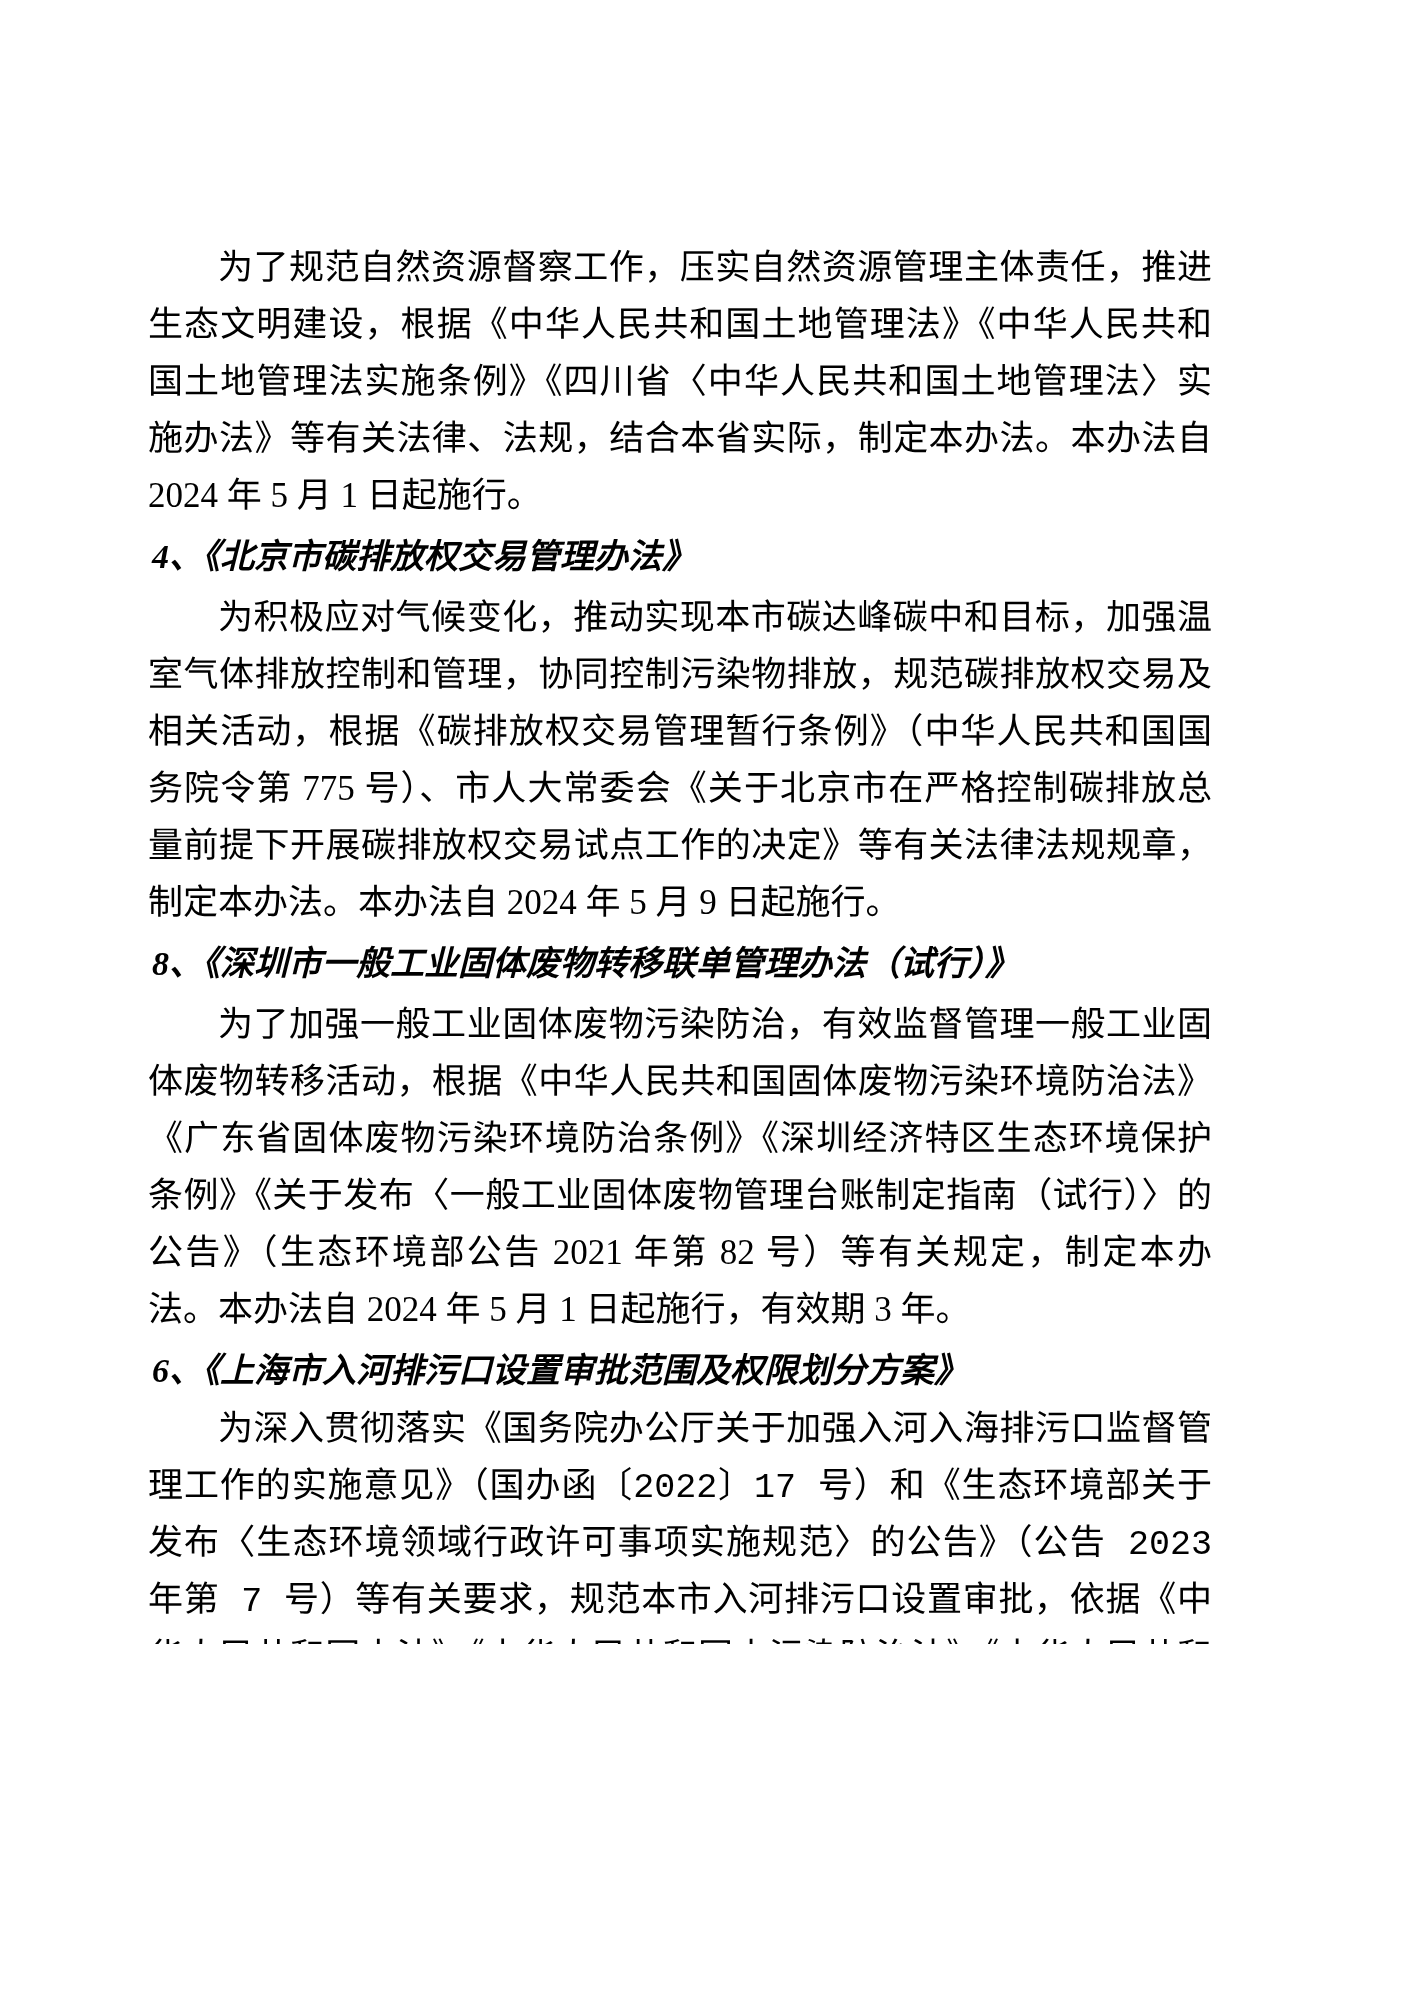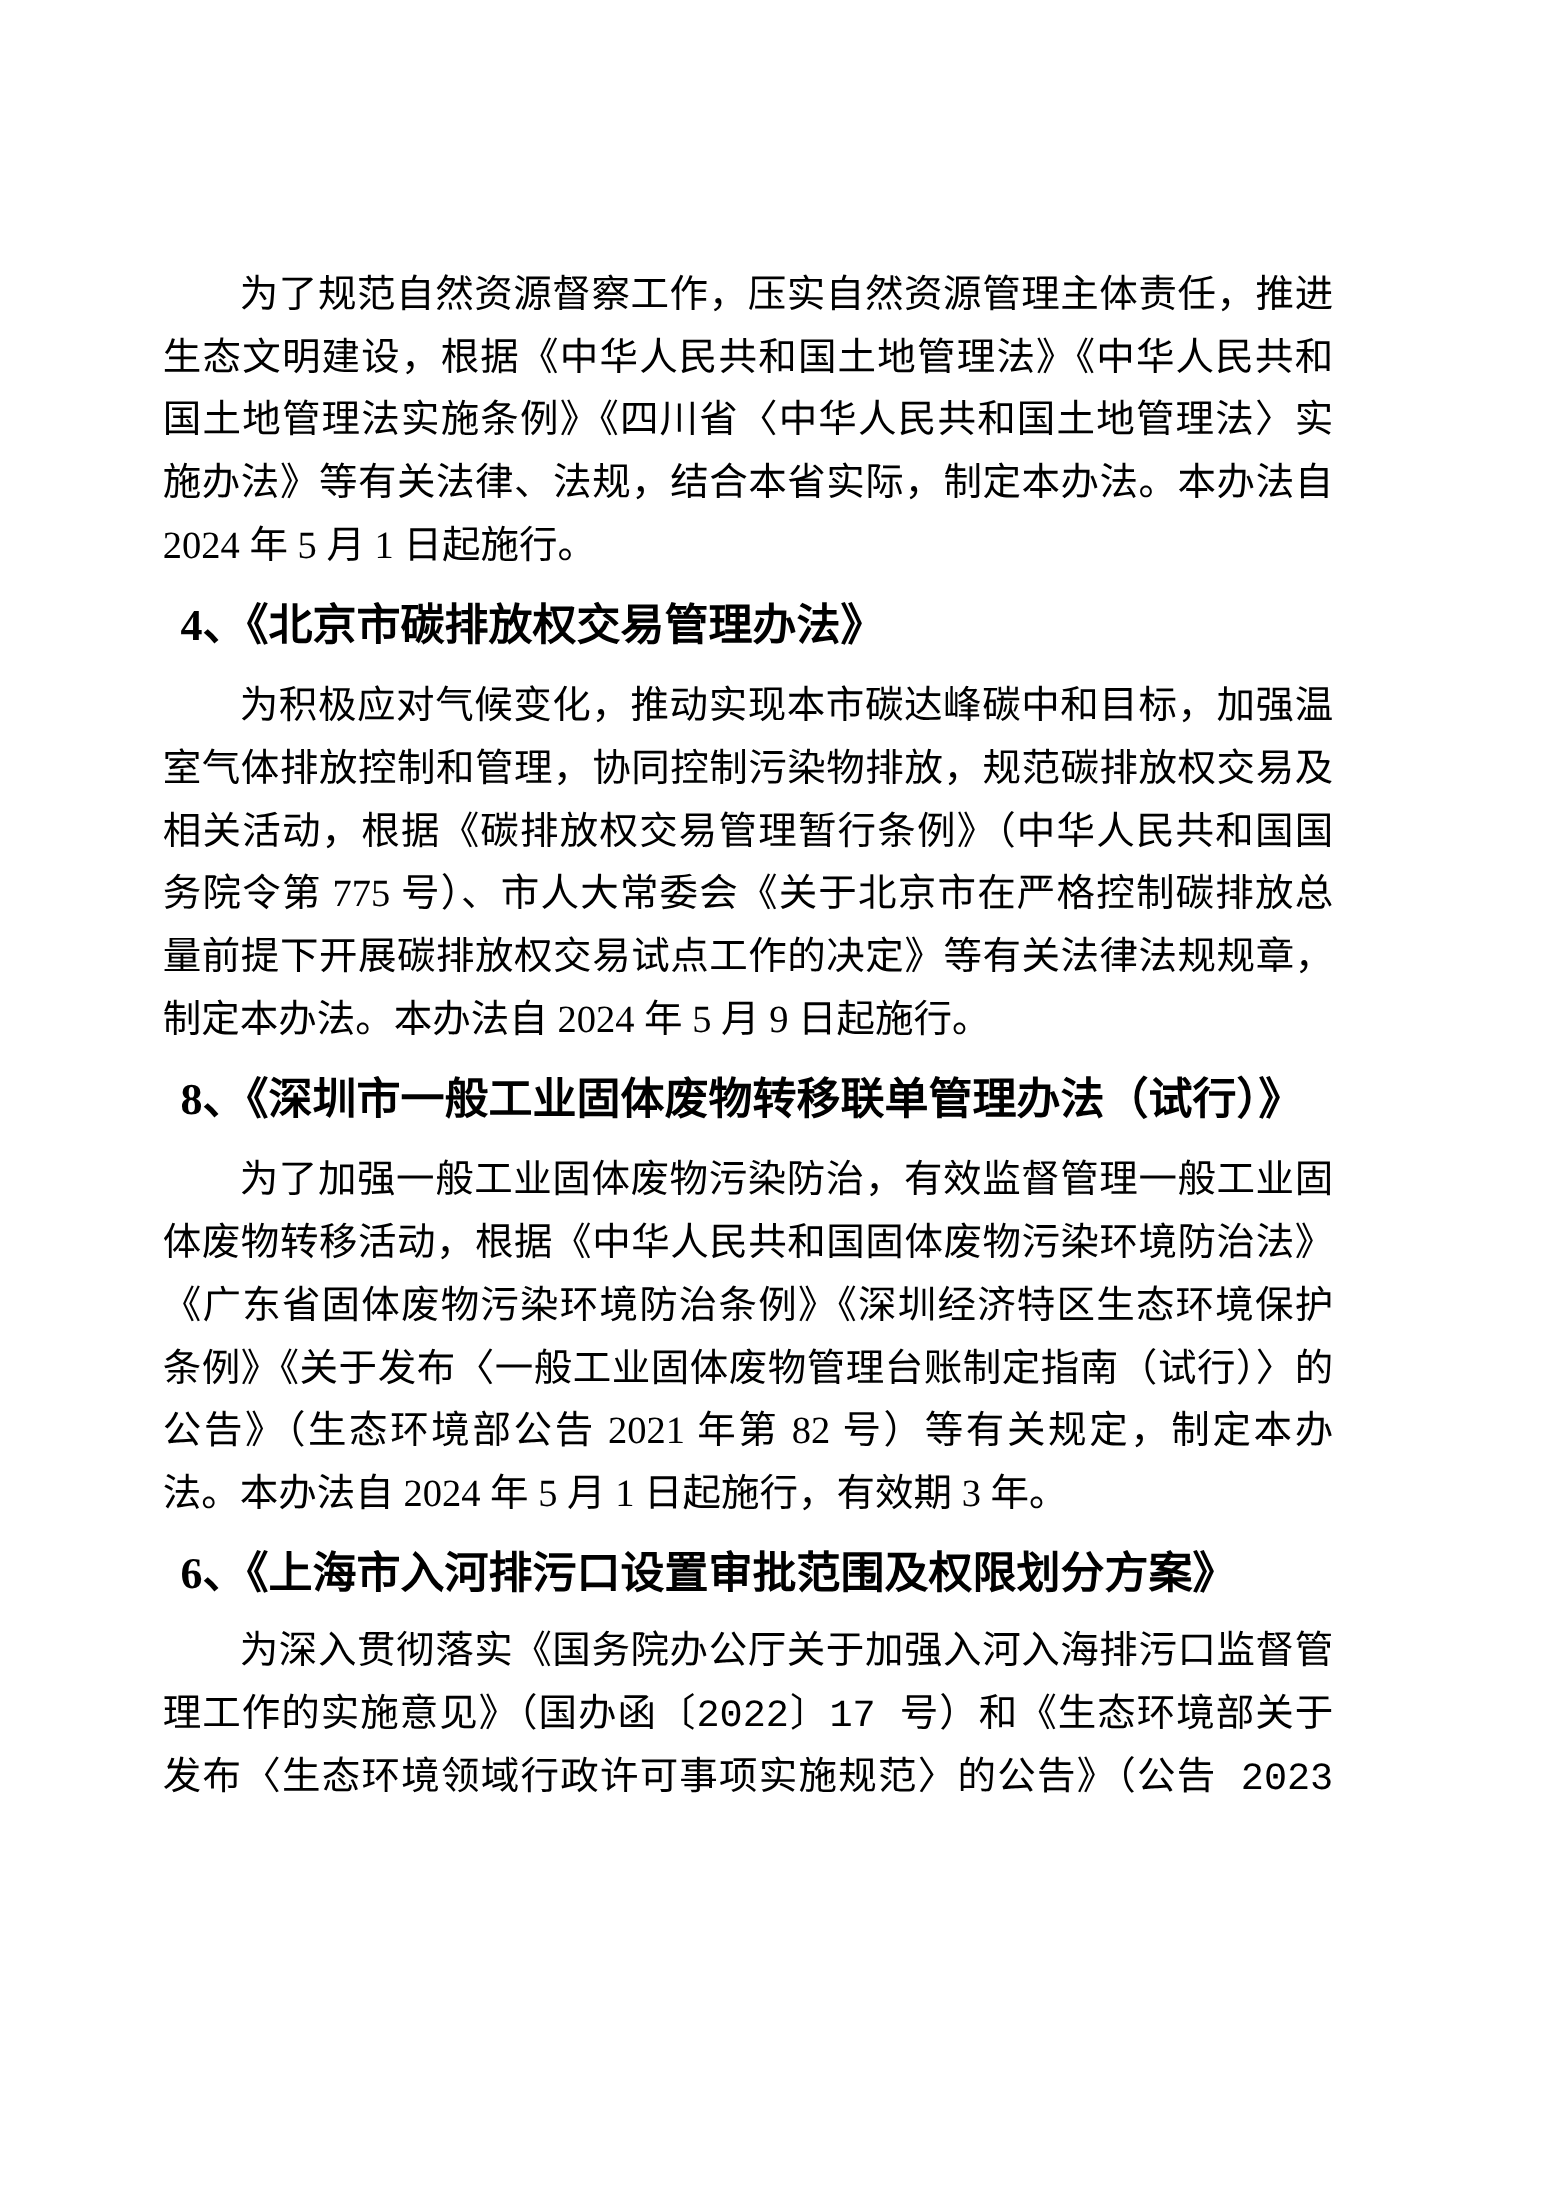--- a/index.html
+++ b/index.html
@@ -28,25 +28,26 @@
   .para {
     margin: 0;
     text-indent: 2em;
   }
   .para.continues {
     
     text-align-last: justify;
     font-family: Liberation Mono, monospace;
   }
   .heading {
-    margin: 16px;
-    font-size: 40px;
+    margin: 4px;
+    font-size: 34px;
     font-weight: bold;
     line-height: 57px;
     text-indent: 0;
+    font-style: italic;
   }
   .footer {
     position: absolute;
     top: 1803px;
     left: 16px;
     width: 100%;
     text-align: center;
     font-size: 30px;
     line-height: 40px;
     color: #000000;

